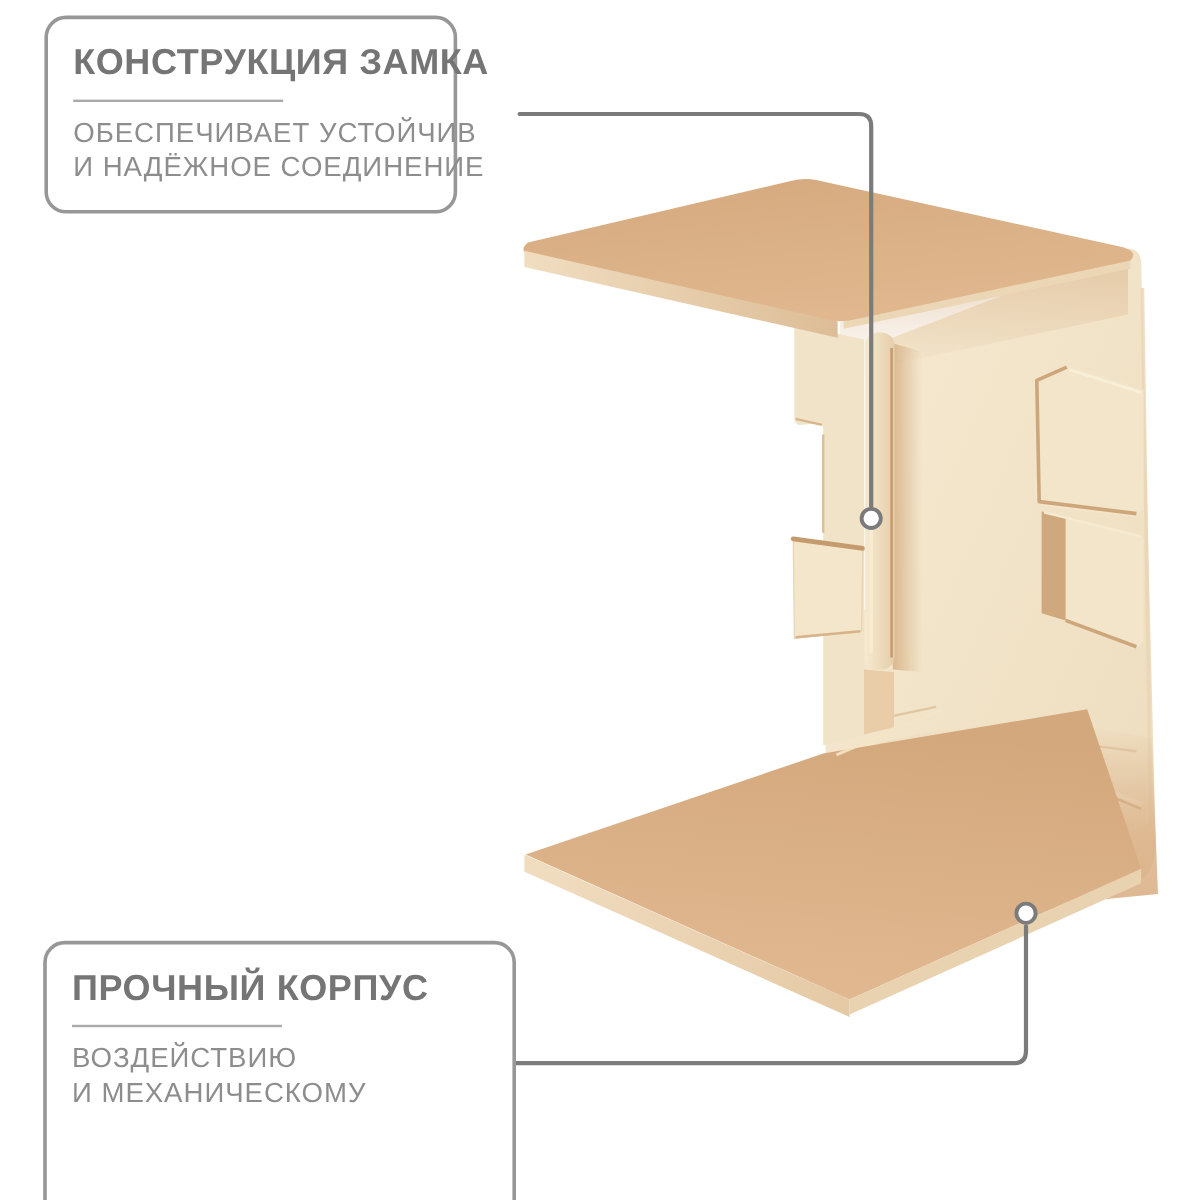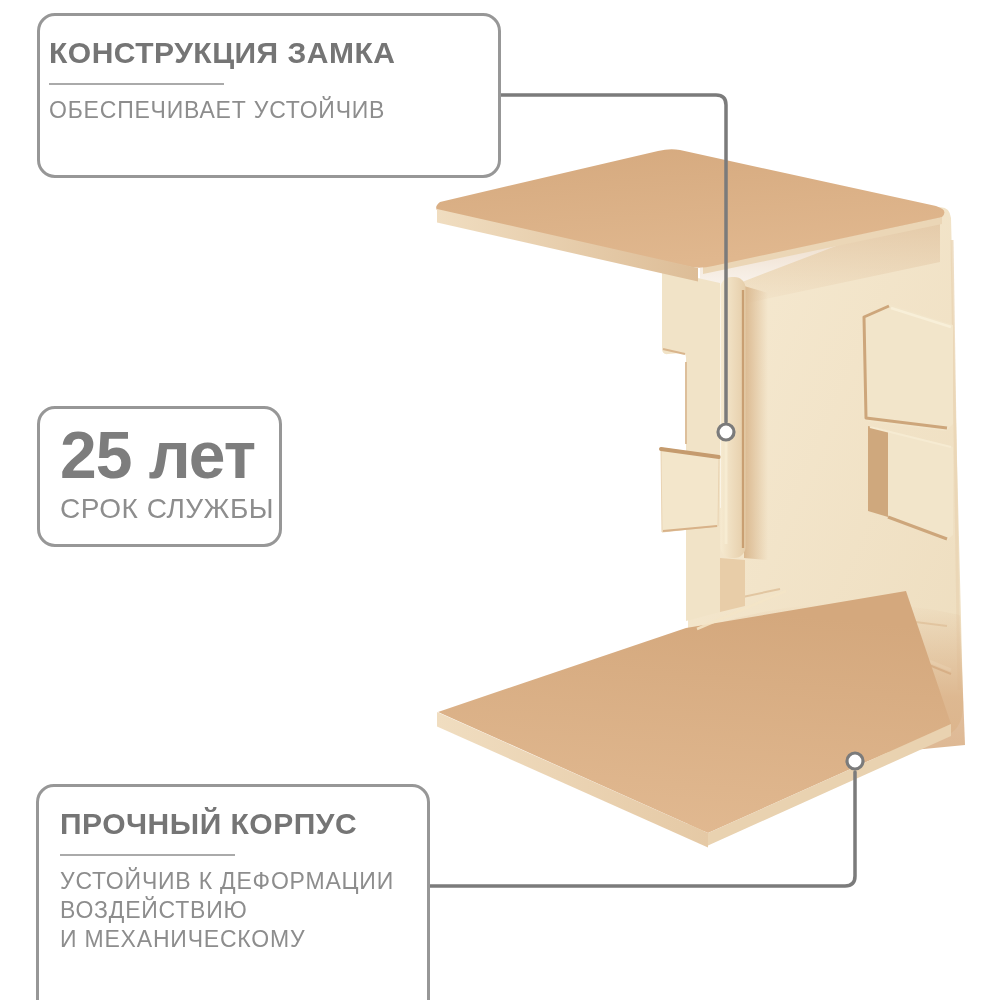--- a/index.html
+++ b/index.html
@@ -5,21 +5,21 @@
   html,body{margin:0;padding:0;background:#ffffff;}
   .canvas{
     position:relative;width:1000px;height:1000px;background:#ffffff;overflow:hidden;
     font-family:"Liberation Sans", sans-serif;
   }
   .product-svg{position:absolute;left:0;top:0;width:1000px;height:1000px;}
   .callout{
     position:absolute;background:#ffffff;border:3px solid #979797;border-radius:18px;
     box-sizing:border-box;
   }
-  #callout-lock{left:37px;top:13px;width:464px;height:165px;padding:21px 16px 0 9px;}
+  #callout-lock{left:37px;top:13px;width:344px;height:165px;padding:21px 16px 0 21px;}
   #callout-lifespan{left:37px;top:406px;width:245px;height:141px;padding:13px 8px 0 20px;}
   #callout-durable{left:36px;top:784px;width:394px;height:237px;padding:21px 30px 0 21px;}
   .c-title{
     font-size:30px;font-weight:bold;color:#757575;letter-spacing:.5px;line-height:1.05;white-space:nowrap;
   }
   .c-divider{width:175px;height:2px;background:#aaaaaa;margin:14px 0 11px 0;}
   .c-line{
     font-size:23px;color:#8d8d8d;letter-spacing:.8px;line-height:29px;white-space:nowrap;
   }
   .c-big{
@@ -134,28 +134,24 @@
       <circle cx="726" cy="432" r="8" fill="#ffffff" stroke="#7b7b7b" stroke-width="3.2"></circle>
       <path d="M 430,886 L 845,886 Q 855,886 855,876 L 855,772" stroke="#7b7b7b" stroke-width="3.5" fill="none" stroke-linecap="round"></path>
       <circle cx="855" cy="761" r="8" fill="#ffffff" stroke="#7b7b7b" stroke-width="3.2"></circle>
     </g>
   </svg>
 
   <div class="callout" id="callout-lock">
     <div class="c-title">КОНСТРУКЦИЯ ЗАМКА</div>
     <div class="c-divider"></div>
     <div class="c-line">ОБЕСПЕЧИВАЕТ УСТОЙЧИВ</div>
+    <div class="c-line">И НАДЁЖНОЕ СОЕДИНЕНИЕ</div>
   </div>
 
-  <div class="callout" id="callout-lifespan">
-    <div class="c-big">25 лет</div>
-    <div class="c-label">СРОК СЛУЖБЫ</div>
-  </div>
 
   <div class="callout" id="callout-durable">
     <div class="c-title">ПРОЧНЫЙ КОРПУС</div>
     <div class="c-divider"></div>
-    <div class="c-line">УСТОЙЧИВ К ДЕФОРМАЦИИ</div>
     <div class="c-line">ВОЗДЕЙСТВИЮ</div>
     <div class="c-line">И МЕХАНИЧЕСКОМУ</div>
   </div>
 
 </div>
 
 </body></html>

